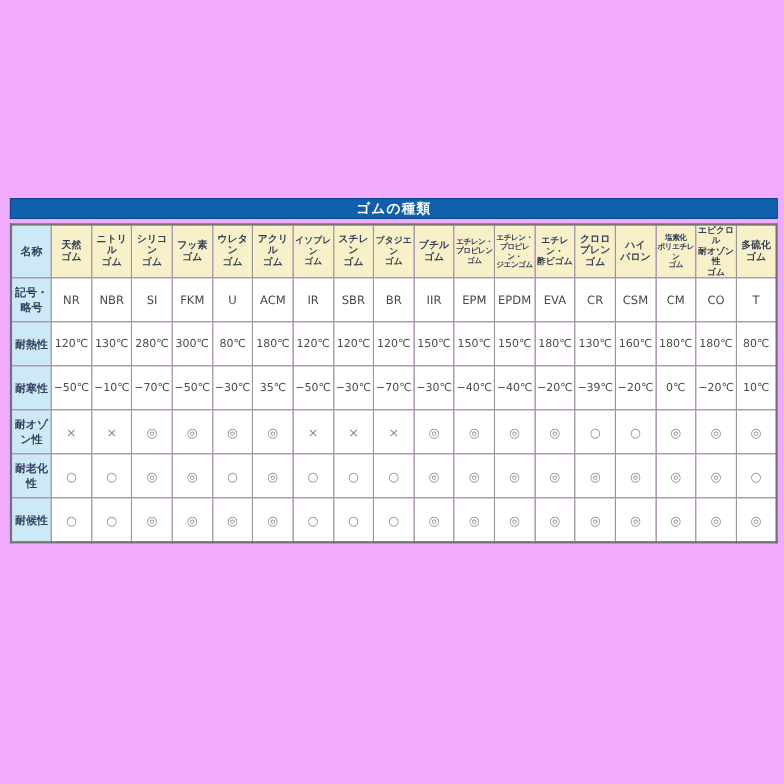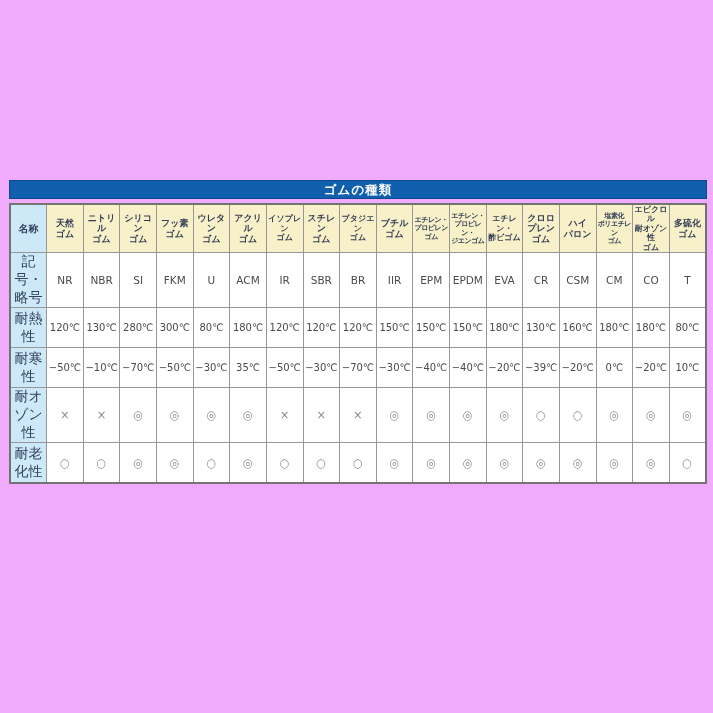--- a/index.html
+++ b/index.html
@@ -47,22 +47,22 @@
     text-align: center;
     vertical-align: middle;
     padding: 0;
     overflow: hidden;
   }
   tr.name-row td { height: 42px; }
   tr.data-row td { height: 39px; }
   td.rowlabel {
     background: #cde9f8;
     color: #33415f;
-    font-weight: normal;
-    font-size: 14px;
+    font-weight: bold;
+    font-size: 10px;
     margin-left: 28px;
   }
   td.corner {
     background: #cde9f8;
     color: #33415f;
     font-weight: bold;
     font-size: 10px;
   }
   td.colhead {
     background: #f7f0c8;
@@ -240,15 +240,36 @@
           <td class="mark">◎</td>
           <td class="mark">◎</td>
           <td class="mark">◎</td>
           <td class="mark">◎</td>
           <td class="mark">◎</td>
           <td class="mark">◎</td>
           <td class="mark">◎</td>
           <td class="mark">◎</td>
           <td class="mark">○</td>
         </tr>
+        <tr class="data-row">
+          <td class="rowlabel">耐候性</td>
+          <td class="mark">○</td>
+          <td class="mark">○</td>
+          <td class="mark">◎</td>
+          <td class="mark">◎</td>
+          <td class="mark">◎</td>
+          <td class="mark">◎</td>
+          <td class="mark">○</td>
+          <td class="mark">○</td>
+          <td class="mark">○</td>
+          <td class="mark">◎</td>
+          <td class="mark">◎</td>
+          <td class="mark">◎</td>
+          <td class="mark">◎</td>
+          <td class="mark">◎</td>
+          <td class="mark">◎</td>
+          <td class="mark">◎</td>
+          <td class="mark">◎</td>
+          <td class="mark">◎</td>
+        </tr>
       </tbody>
   </table>
 </div>
 
 </body></html>

